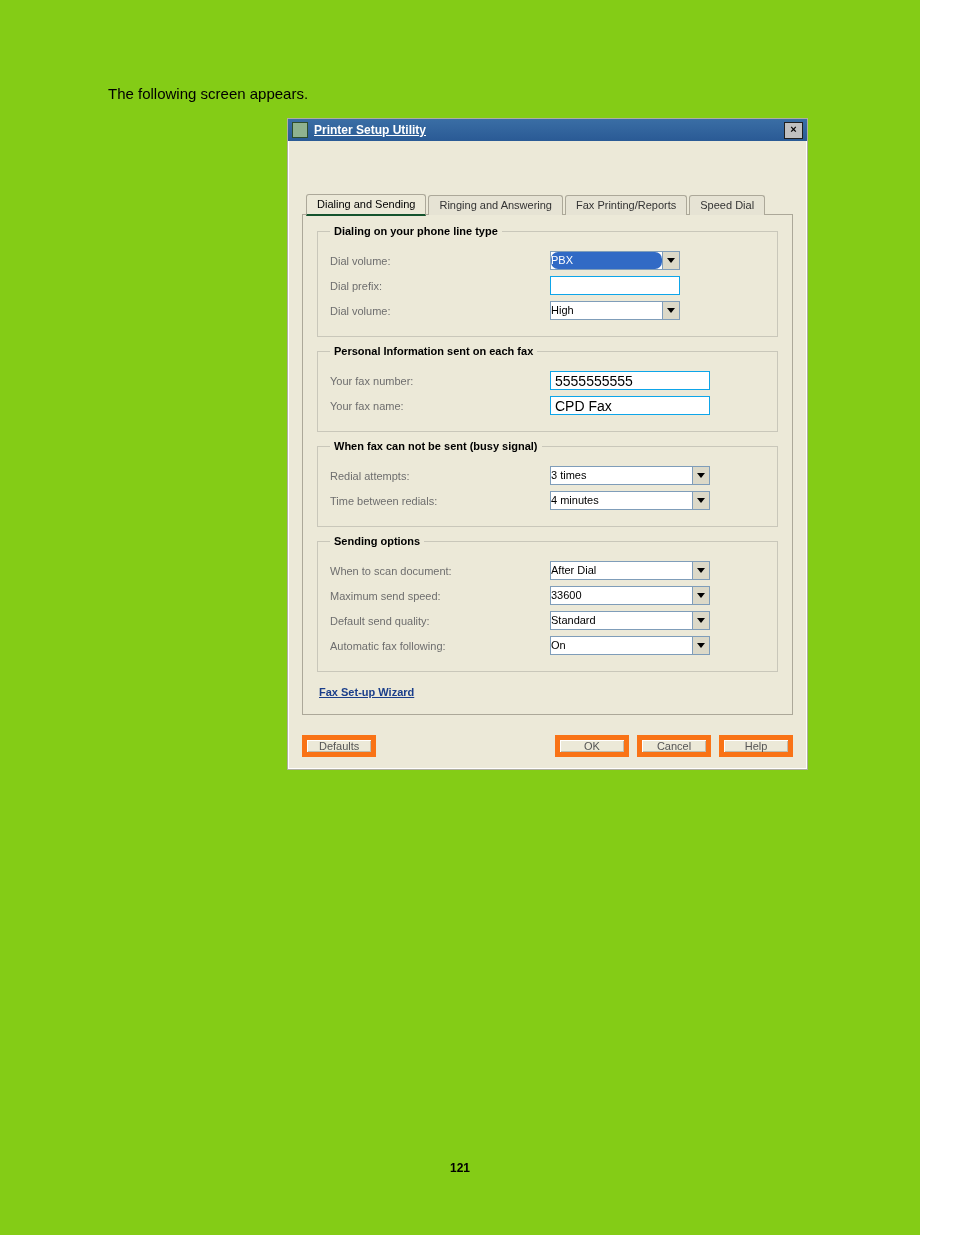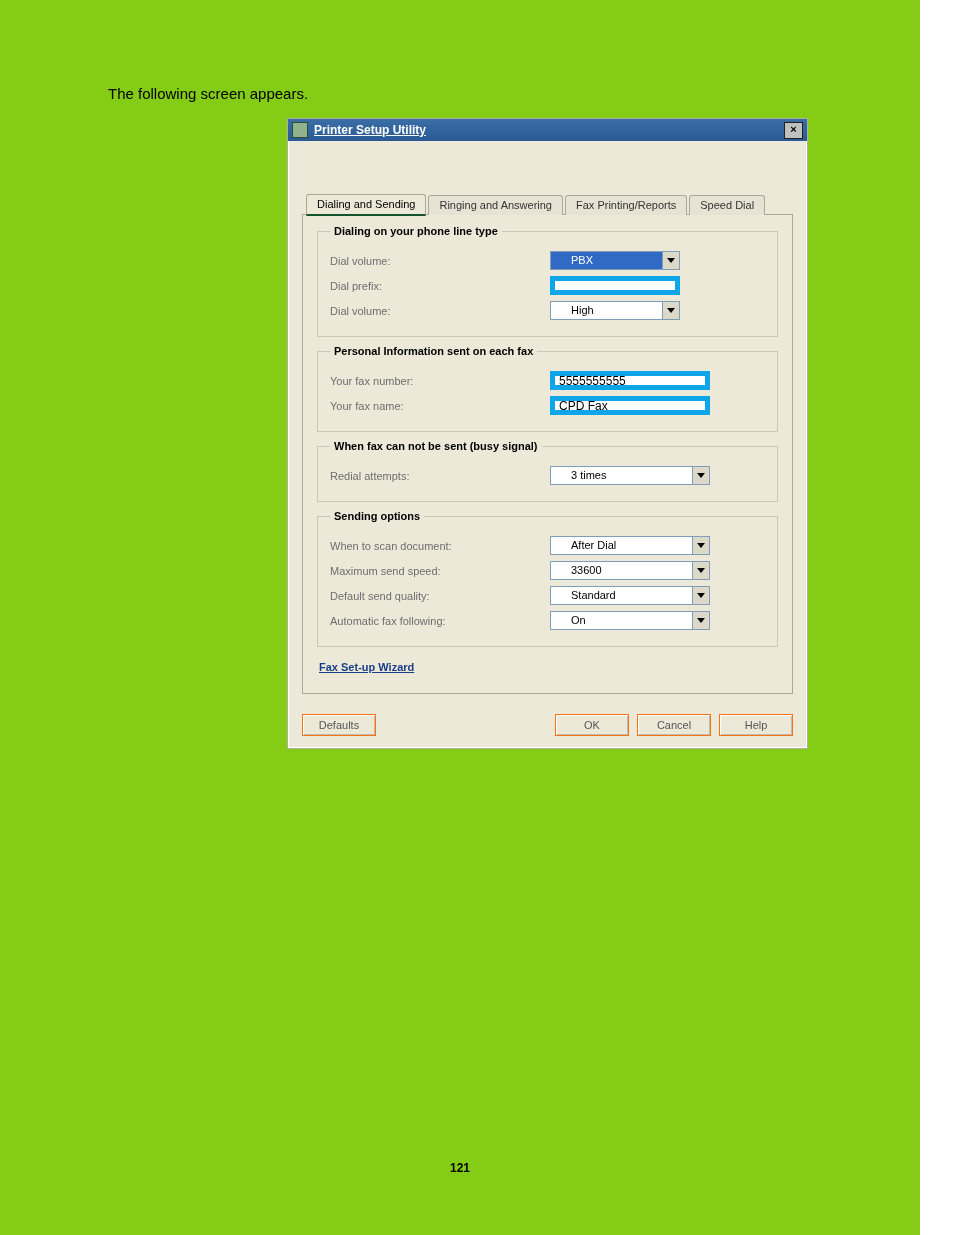--- a/index.html
+++ b/index.html
@@ -141,46 +141,47 @@
   .row label {
     width: 220px;
     font-size: 11px;
     color: #6e6e6e;
   }
 
   
   .text-input {
     height: 19px;
     width: 160px;
-    border: 5px solid #0ea5e9;
+    border: 1px solid #0ea5e9;
     background: #fff;
-    font-size: 12px;
+    font-size: 14px;
     padding: 0 4px;
     box-sizing: border-box;
   }
   .combo {
     display: inline-flex;
     width: 160px;
     height: 19px;
     border: 1px solid #7f9db9;
     background: #fff;
     box-sizing: border-box;
   }
   .combo.selected .combo-display {
     background: #316ac5;
     color: #fff;
   }
   .combo-display {
     flex: 1;
     font-size: 11px;
     line-height: 17px;
-    padding: 0 20px;
+    padding: 0 0;
     color: #000;
     overflow: hidden;
     white-space: nowrap;
+    border-radius: 7px;
   }
   .combo-btn {
     width: 16px;
     background: #dcd9c8;
     border-left: 1px solid #7f9db9;
     display: flex;
     align-items: center;
     justify-content: center;
   }
   .combo-btn svg { display: block; }
@@ -202,21 +203,21 @@
     align-items: center;
     margin-top: 20px;
     gap: 8px;
   }
   .win-btn {
     min-width: 74px;
     height: 22px;
     font-size: 11px;
     color: #555;
     background: #ece9d8;
-    border: 1px solid #f97316;
+    border: 5px solid #f97316;
     box-shadow: inset 1px 1px 0 #fff, inset -1px -1px 0 #c0bdae;
     cursor: default;
     padding: 0 12px;
   }
   .spacer { flex: 1; }
 </style>
 </head>
 <body>
 
 <div class="page">
@@ -307,20 +308,31 @@
             <div class="combo">
               <span class="combo-display">3 times</span>
               <span class="combo-btn">
                 <svg width="8" height="6">
                     <polygon points="0,0 8,0 4,5" fill="#000"></polygon>
                   </svg>
               </span>
             </div>
           </div>
 
+          <div class="row">
+            <label>Time between redials:</label>
+            <div class="combo">
+              <span class="combo-display">4 minutes</span>
+              <span class="combo-btn">
+                <svg width="8" height="6">
+                    <polygon points="0,0 8,0 4,5" fill="#000"></polygon>
+                  </svg>
+              </span>
+            </div>
+          </div>
         </fieldset>
 
         
         <fieldset class="group">
           <legend>Sending options</legend>
 
           <div class="row">
             <label>When to scan document:</label>
             <div class="combo">
               <span class="combo-display">After Dial</span>

